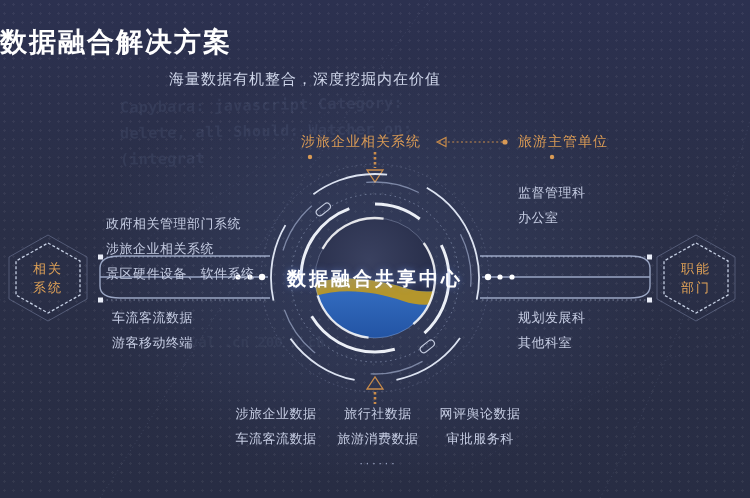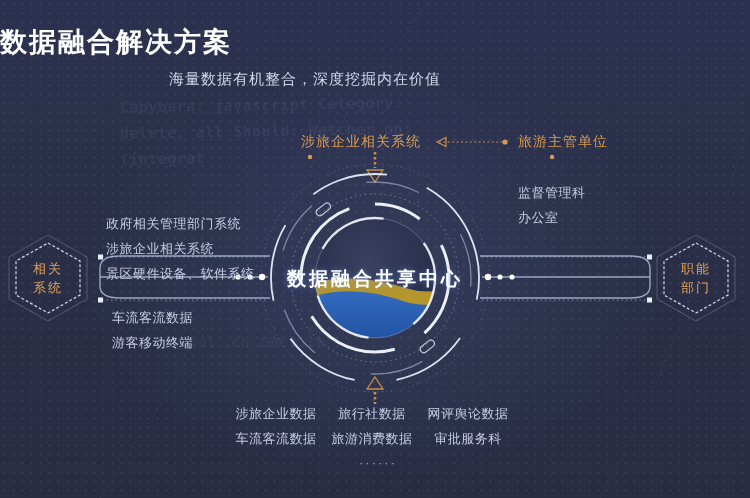--- a/index.html
+++ b/index.html
@@ -64,21 +64,21 @@
   }
   #left-top{left:106px;top:175px;margin-top:36px;}
   #left-bottom{left:112px;top:305px;}
   #right-top{left:518px;top:180px;}
   #right-bottom{left:518px;top:305px;}
 
   
   #bottom-grid{
     position:absolute;left:228px;top:405px;width:300px;
   }
-  #bottom-grid .brow{display:flex;margin-bottom:7px;font-family:Liberation Serif, serif;}
+  #bottom-grid .brow{display:flex;justify-content:space-between;margin-bottom:7px;font-family:Liberation Serif, serif;}
   #bottom-grid .cell{
     font-size:13px;color:#c6cde3;letter-spacing:0.5px;white-space:nowrap;width:96px;text-align:center;
   }
   #bottom-dots{
     text-align:center;color:#97a0bd;font-size:13px;letter-spacing:2px;margin-top:1px;
   }
 
   
   .hexwrap{position:absolute;width:88px;height:92px;}
   #hex-left{left:4px;top:232px;}
@@ -201,20 +201,24 @@
     <div class="row">涉旅企业相关系统</div>
     <div class="row">景区硬件设备、软件系统</div>
   </div>
   <div class="sidelist" id="left-bottom">
     <div class="row">车流客流数据</div>
     <div class="row">游客移动终端</div>
   </div>
   <div class="sidelist" id="right-top">
     <div class="row">监督管理科</div>
     <div class="row">办公室</div>
+  </div>
+  <div class="sidelist" id="right-bottom">
+    <div class="row">规划发展科</div>
+    <div class="row">其他科室</div>
   </div>
 
   <div id="bottom-grid">
     <div class="brow">
       <div class="cell">涉旅企业数据</div>
       <div class="cell">旅行社数据</div>
       <div class="cell">网评舆论数据</div>
     </div>
     <div class="brow">
       <div class="cell">车流客流数据</div>

